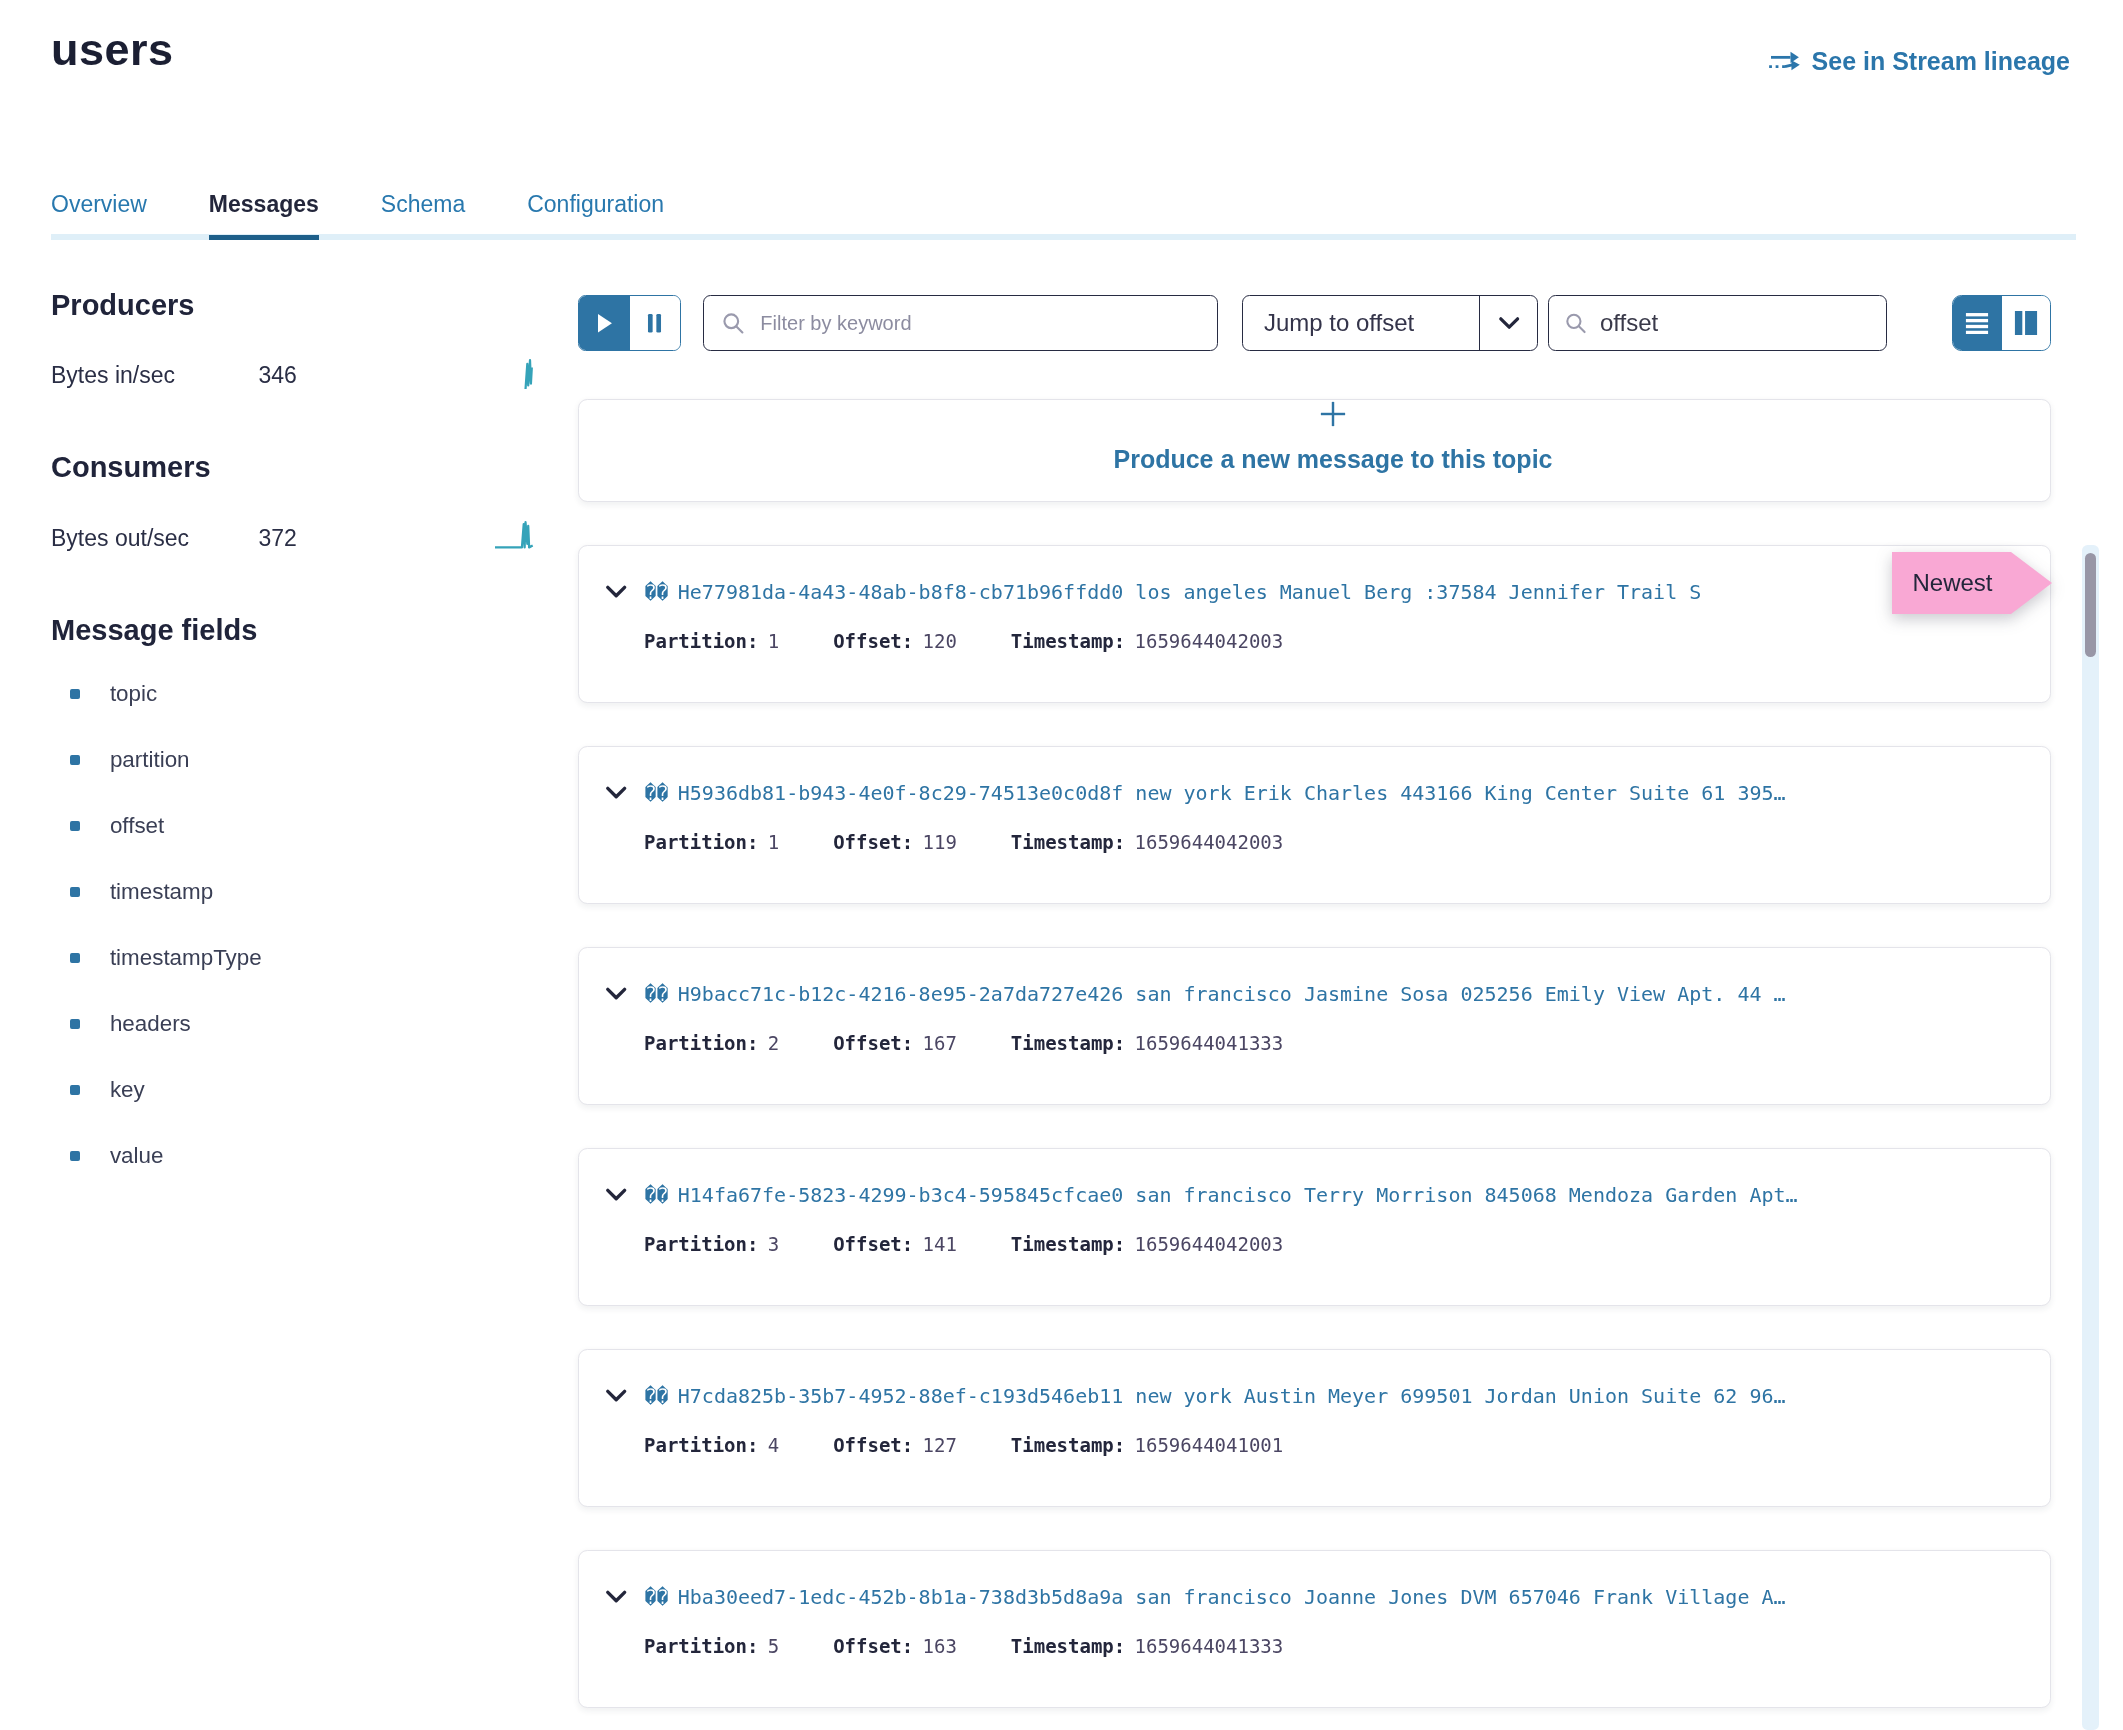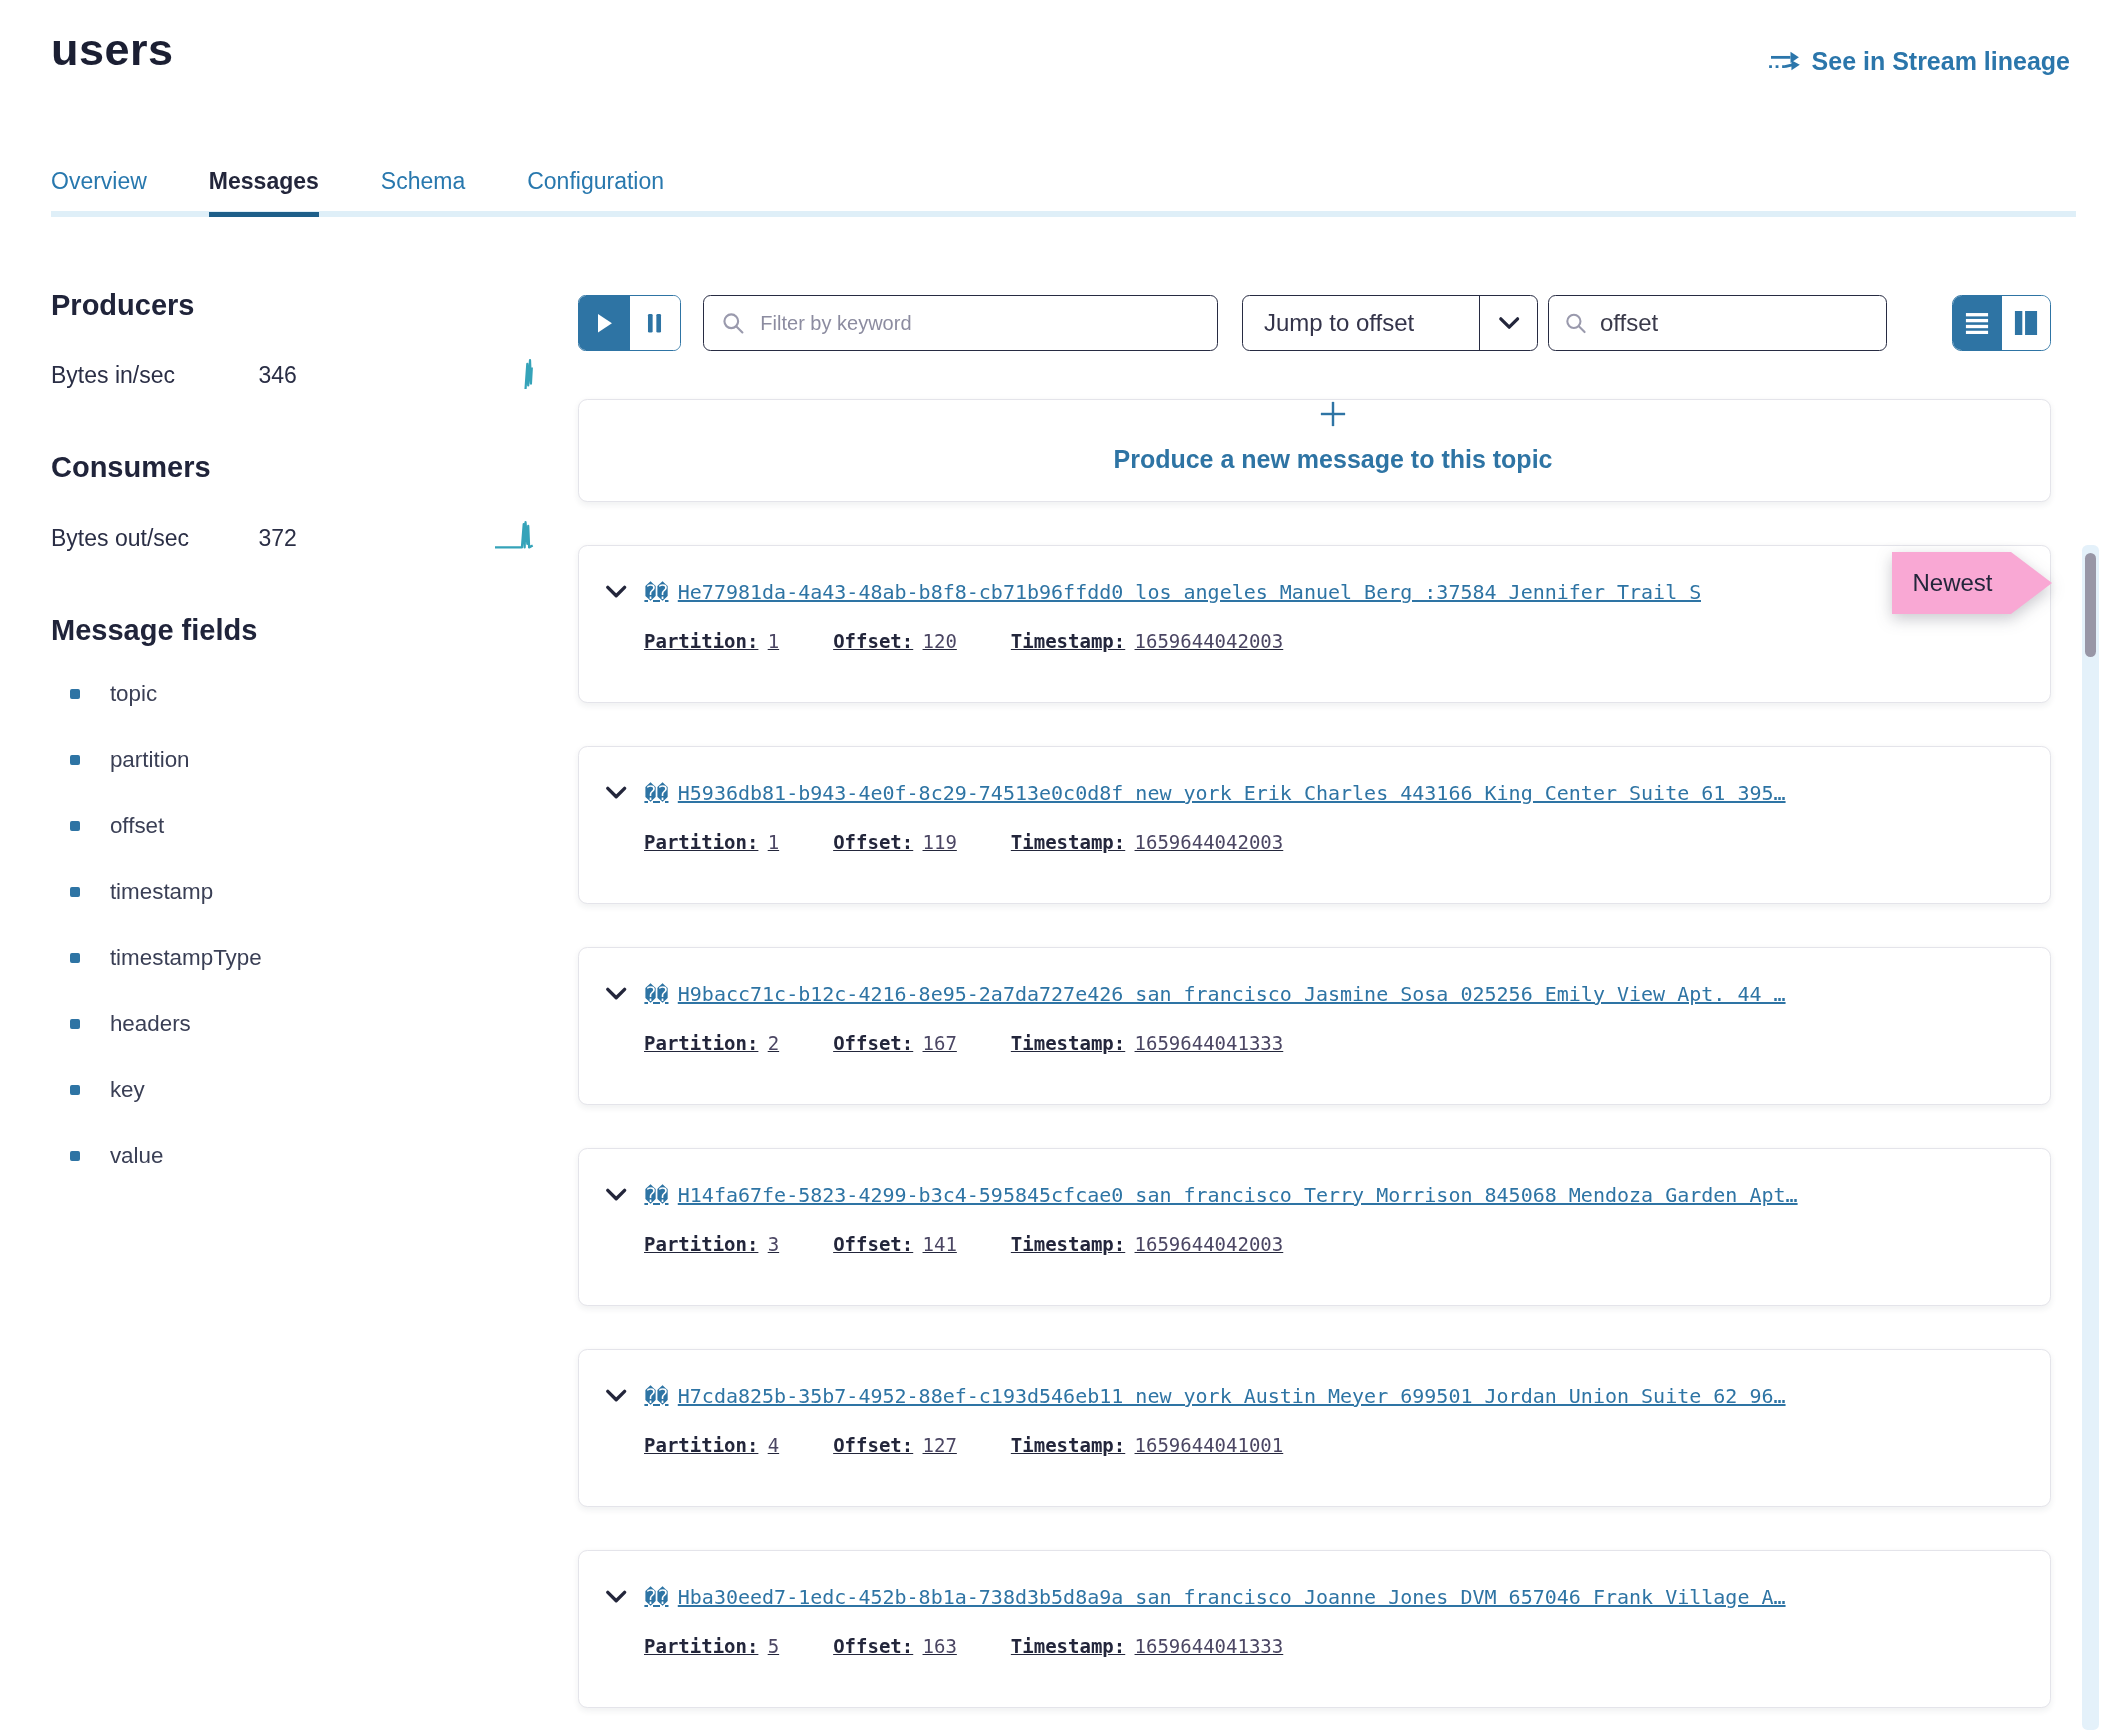--- a/index.html
+++ b/index.html
@@ -3,36 +3,36 @@
 <meta charset="utf-8">
 <style>
   * { box-sizing: border-box; }
   html,body { margin:0; padding:0; }
   body {
     width:2124px; height:1730px; position:relative; overflow:hidden;
     background:#ffffff;
     font-family:"Liberation Sans", sans-serif;
     color:#23263B;
   }
-  .mono { font-family:"DejaVu Sans Mono", monospace;text-decoration:underline; }
+  .mono { font-family:"DejaVu Sans Mono", monospace; }
 
   
   .page-title {
     position:absolute; left:51px; top:24px; margin:0;
     font-size:45px; font-weight:800; letter-spacing:0.5px; color:#1B1F33;
   }
   .lineage-link {
     position:absolute; right:54px; top:47px;
     display:flex; align-items:center; gap:11.2px;
     font-size:25px; font-weight:600; color:#2B76AB; text-decoration:none; cursor:pointer;
   }
 
   
   .tabs {
-    position:absolute; left:51px; right:48px; top:168px;
+    position:absolute; left:51px; right:48px; top:191px;
     display:flex; gap:62px; z-index:0;
   }
   .tabs::after {
     content:""; position:absolute; left:0; right:0; bottom:0; height:5.6px;
     background:#DFEFF8; z-index:-1;
   }
   .tab {
     font-size:23px; font-weight:500; color:#2878AE;
     padding-bottom:17px; border-bottom:5.6px solid transparent; cursor:pointer;
   }

